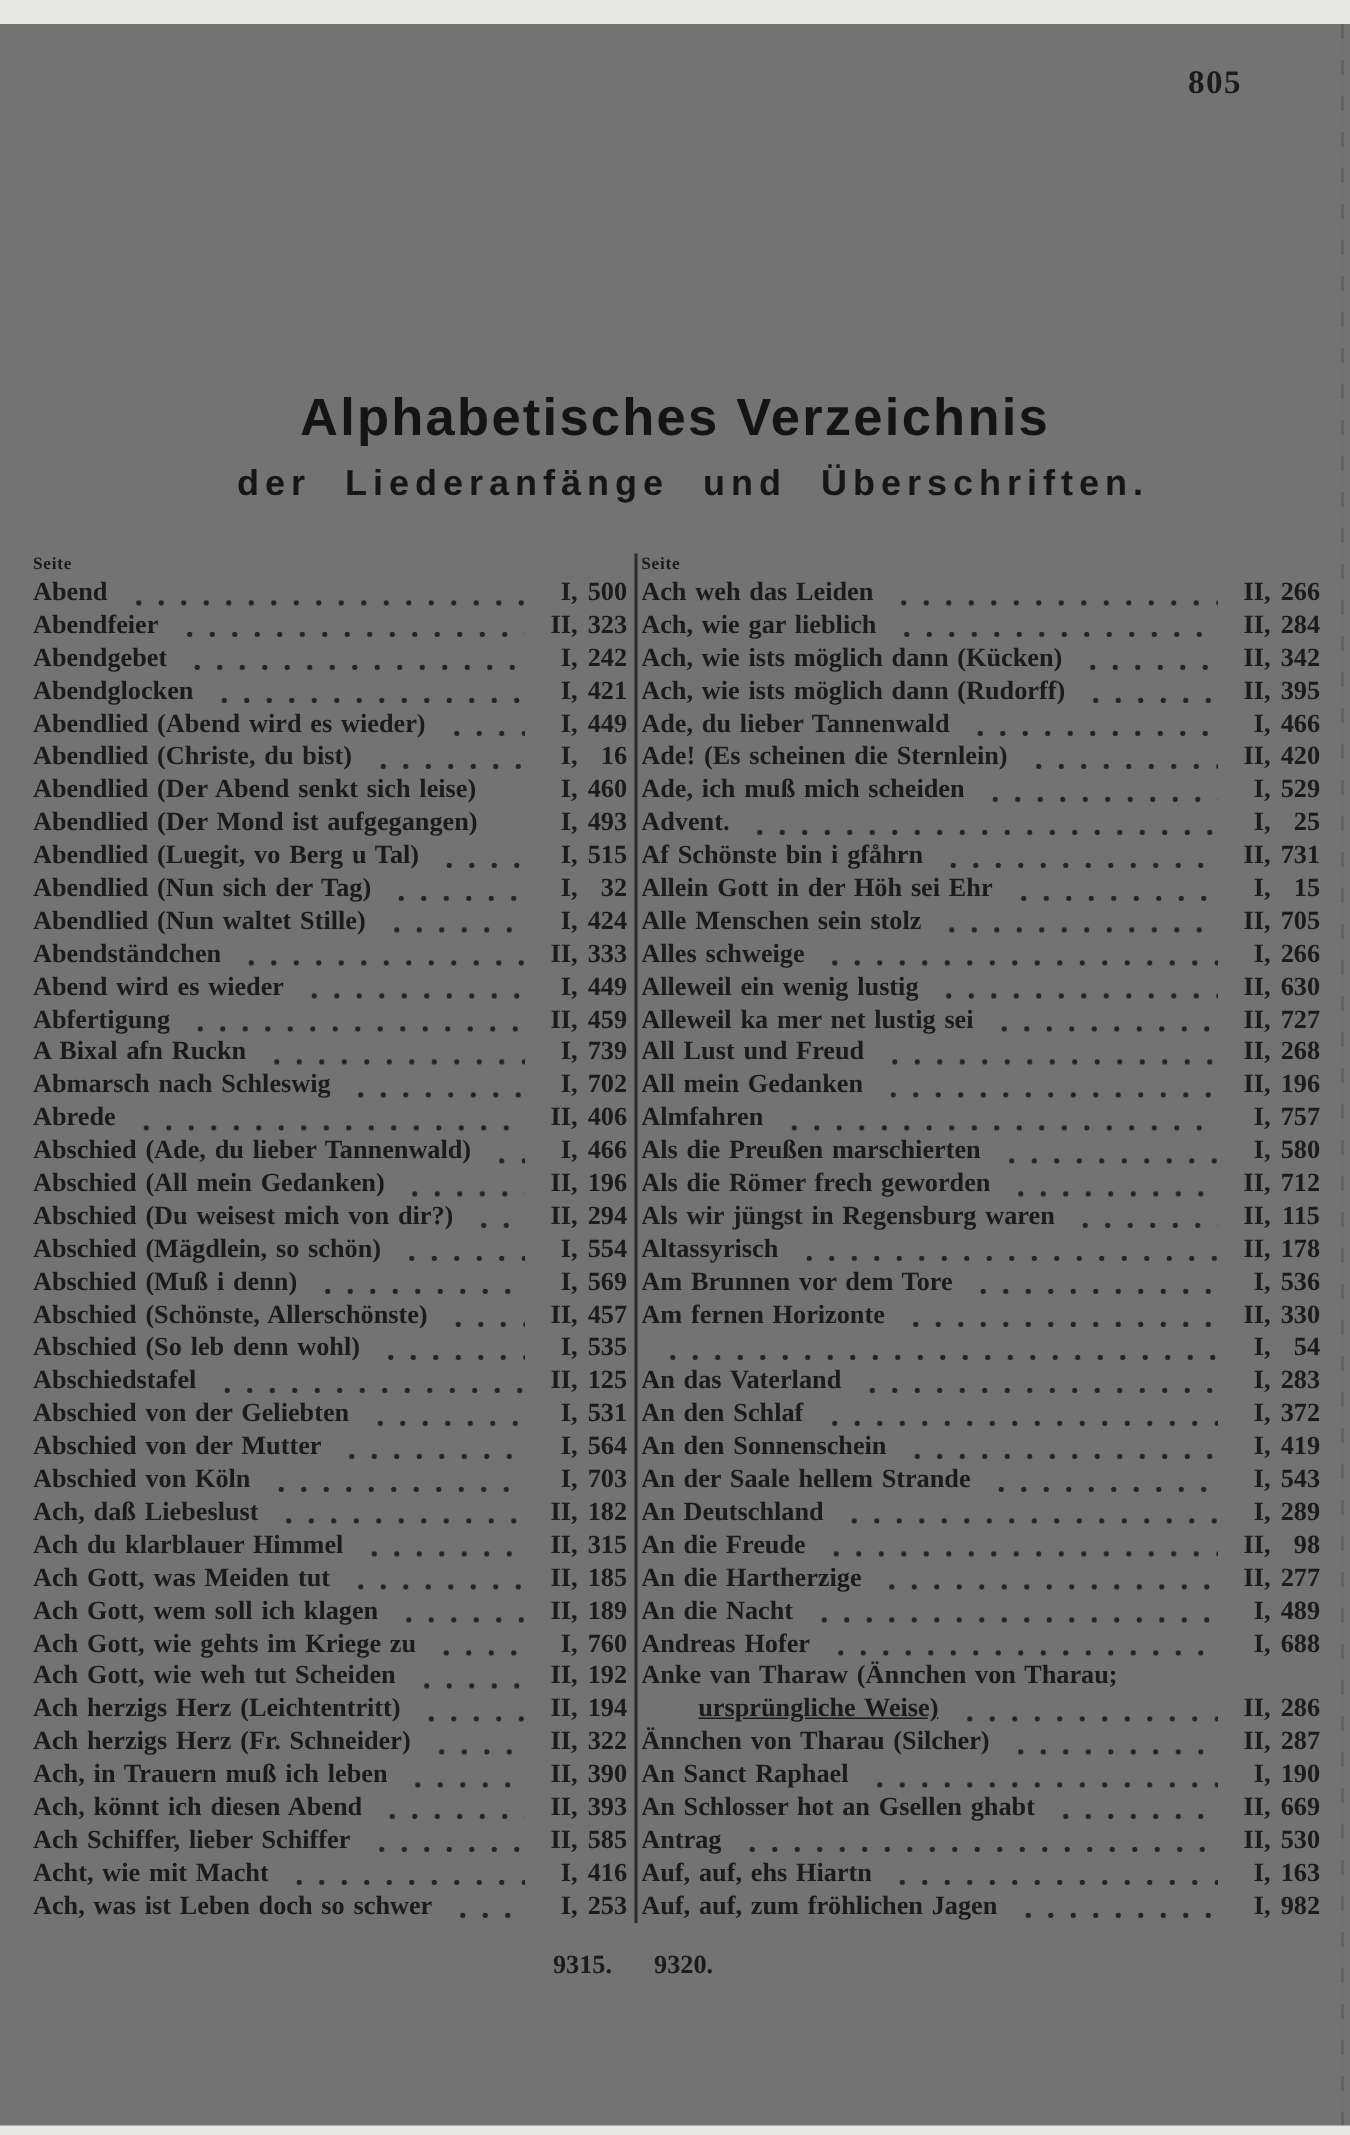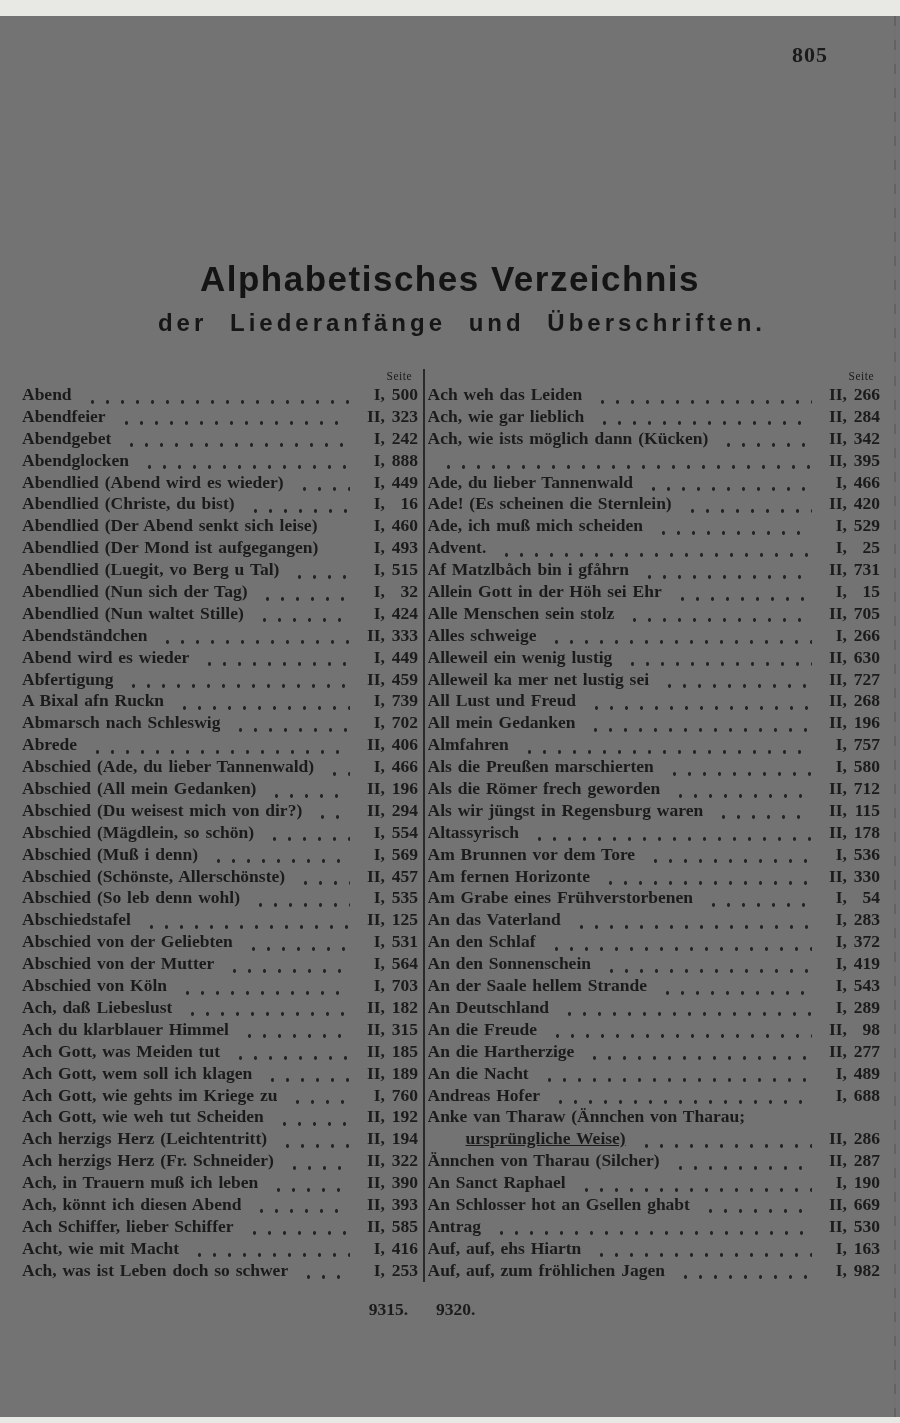--- a/index.html
+++ b/index.html
@@ -41,22 +41,22 @@
   }
   .columns {
     display: flex; align-items: stretch;
     margin: 32px 20px 0 22px;
   }
   .col { min-width: 0; }
   .col-left  { width: 396px; flex: 0 0 396px; }
   .col-right { flex: 1 1 auto; }
   .divider { width: 1.5px; background: #2a2a2a; margin: 0 3px 0 5px; }
   .seite {
-    text-align: right; padding-right: 6px;
-    font-size: 11.5px; font-weight: 400; letter-spacing: .5px;
+    text-align: left; padding-right: 6px;
+    font-size: 11.5px; font-weight: 700; letter-spacing: .5px;
     height: 14px; line-height: 14px; margin-bottom: 1px;
   }
   .rows { }
   .row {
     display: flex; align-items: baseline;
     height: 21.9px; line-height: 21.9px;
     font-size: 17.5px; font-weight: 700;
     white-space: nowrap; word-spacing: 1.5px;
   }
   .row .title { flex: 0 1 auto; overflow: hidden; }
@@ -118,21 +118,21 @@
             <span class="ref">
               <span class="vol">I,</span>
               <span class="pg">242</span>
             </span>
           </div>
           <div class="row">
             <span class="title">Abendglocken</span>
             <span class="leader"></span>
             <span class="ref">
               <span class="vol">I,</span>
-              <span class="pg">888</span>
+              <span class="pg">421</span>
             </span>
           </div>
           <div class="row">
             <span class="title">Abendlied (Abend wird es wieder)</span>
             <span class="leader"></span>
             <span class="ref">
               <span class="vol">I,</span>
               <span class="pg">449</span>
             </span>
           </div>
@@ -448,20 +448,21 @@
           </div>
           <div class="row">
             <span class="title">Ach, wie ists möglich dann (Kücken)</span>
             <span class="leader"></span>
             <span class="ref">
               <span class="vol">II,</span>
               <span class="pg">342</span>
             </span>
           </div>
           <div class="row">
+            <span class="title">Ach, wie ists möglich dann (Rudorff)</span>
             <span class="leader"></span>
             <span class="ref">
               <span class="vol">II,</span>
               <span class="pg">395</span>
             </span>
           </div>
           <div class="row">
             <span class="title">Ade, du lieber Tannenwald</span>
             <span class="leader"></span>
             <span class="ref">
@@ -487,21 +488,21 @@
           </div>
           <div class="row">
             <span class="title">Advent.</span>
             <span class="leader"></span>
             <span class="ref">
               <span class="vol">I,</span>
               <span class="pg">25</span>
             </span>
           </div>
           <div class="row">
-            <span class="title">Af Matzlbåch bin i gfåhrn</span>
+            <span class="title">Af Schönste bin i gfåhrn</span>
             <span class="leader"></span>
             <span class="ref">
               <span class="vol">II,</span>
               <span class="pg">731</span>
             </span>
           </div>
           <div class="row">
             <span class="title">Allein Gott in der Höh sei Ehr</span>
             <span class="leader"></span>
             <span class="ref">
@@ -607,21 +608,20 @@
           </div>
           <div class="row">
             <span class="title">Am fernen Horizonte</span>
             <span class="leader"></span>
             <span class="ref">
               <span class="vol">II,</span>
               <span class="pg">330</span>
             </span>
           </div>
           <div class="row">
-            <span class="title">Am Grabe eines Frühverstorbenen</span>
             <span class="leader"></span>
             <span class="ref">
               <span class="vol">I,</span>
               <span class="pg">54</span>
             </span>
           </div>
           <div class="row">
             <span class="title">An das Vaterland</span>
             <span class="leader"></span>
             <span class="ref">

